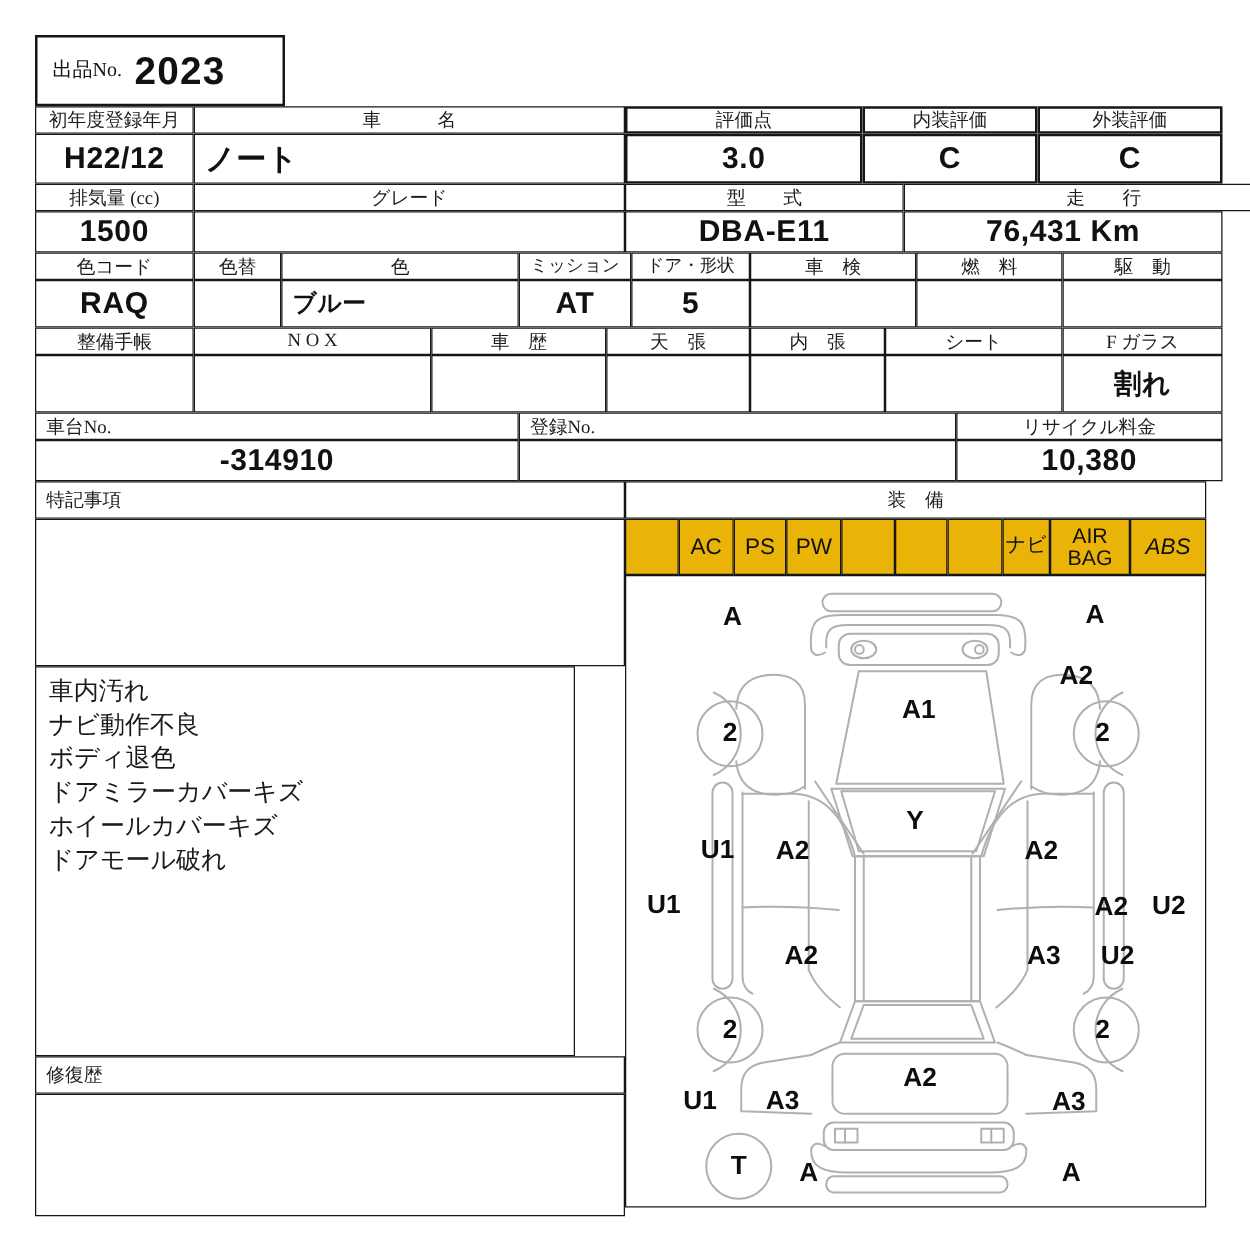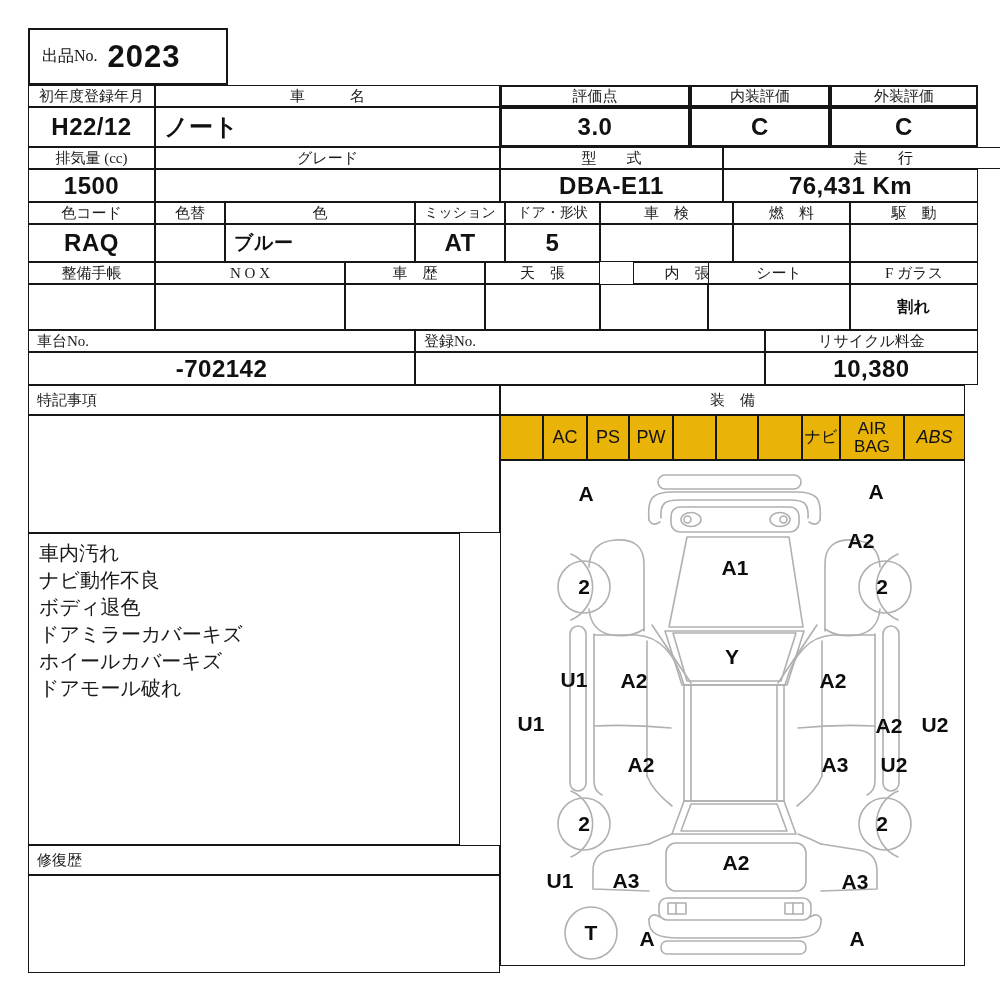--- a/index.html
+++ b/index.html
@@ -4,21 +4,21 @@
 <style>
   html,body{margin:0;padding:0;}
   body{width:1000px;height:1000px;background:#ffffff;position:relative;
        font-family:"Liberation Sans","DejaVu Sans",sans-serif;color:#111;}
   .c{position:absolute;box-sizing:border-box;border:1px solid #161616;background:#fff;
      display:flex;align-items:center;justify-content:center;overflow:hidden;}
   .lb{font-family:"Liberation Serif","DejaVu Serif",serif;font-size:15px;color:#1c1c1c;}
   .lb.sm{font-size:14px;}
   .vl{font-weight:700;font-size:24px;letter-spacing:0.5px;}
   .vl.sm{font-size:19px;}
-  .vl.md{font-size:16px;}
+  .vl.md{font-size:22px;}
   .left{justify-content:flex-start;padding-left:8px;}
   .th{border-width:2px;}
   .eq{position:absolute;box-sizing:border-box;border:1px solid #161616;background:#eab308;
       display:flex;align-items:center;justify-content:center;font-size:18px;white-space:pre-line;
       text-align:center;line-height:1.05;}
   .notes-box{align-items:flex-start;justify-content:flex-start;flex-direction:column;
       padding:6px 10px;font-size:20px;line-height:27px;color:#1a1a1a;}
   .lot{position:absolute;box-sizing:border-box;border:2px solid #161616;background:#fff;
       display:flex;align-items:center;gap:10px;padding-left:12px;}
   .lot .l{font-family:"Liberation Serif","DejaVu Serif",serif;font-size:16px;}
@@ -70,35 +70,35 @@
 <div class="c vl" style="left:415px;top:224px;width:90px;height:38px;">AT</div>
 <div class="c vl" style="left:505px;top:224px;width:95px;height:38px;">5</div>
 <div class="c vl" style="left:600px;top:224px;width:133px;height:38px;"></div>
 <div class="c vl" style="left:733px;top:224px;width:117px;height:38px;"></div>
 <div class="c vl" style="left:850px;top:224px;width:128px;height:38px;"></div>
 
 <div class="c lb" style="left:28px;top:262px;width:127px;height:22px;">整備手帳</div>
 <div class="c lb" style="left:155px;top:262px;width:190px;height:22px;">N O X</div>
 <div class="c lb" style="left:345px;top:262px;width:140px;height:22px;">車　歴</div>
 <div class="c lb" style="left:485px;top:262px;width:115px;height:22px;">天　張</div>
-<div class="c lb" style="left:633px;top:262px;width:108px;height:22px;">内　張</div>
+<div class="c lb" style="left:600px;top:262px;width:108px;height:22px;">内　張</div>
 <div class="c lb" style="left:708px;top:262px;width:142px;height:22px;">シート</div>
 <div class="c lb" style="left:850px;top:262px;width:128px;height:22px;">F ガラス</div>
 <div class="c vl" style="left:28px;top:284px;width:127px;height:46px;"></div>
 <div class="c vl" style="left:155px;top:284px;width:190px;height:46px;"></div>
 <div class="c vl" style="left:345px;top:284px;width:140px;height:46px;"></div>
 <div class="c vl" style="left:485px;top:284px;width:115px;height:46px;"></div>
 <div class="c vl" style="left:600px;top:284px;width:108px;height:46px;"></div>
 <div class="c vl" style="left:708px;top:284px;width:142px;height:46px;"></div>
 <div class="c vl md" style="left:850px;top:284px;width:128px;height:46px;">割れ</div>
 
 <div class="c lb left" style="left:28px;top:330px;width:387px;height:22px;">車台No.</div>
 <div class="c lb left" style="left:415px;top:330px;width:350px;height:22px;">登録No.</div>
 <div class="c lb" style="left:765px;top:330px;width:213px;height:22px;">リサイクル料金</div>
-<div class="c vl" style="left:28px;top:352px;width:387px;height:33px;">-702142</div>
+<div class="c vl" style="left:28px;top:352px;width:387px;height:33px;">-314910</div>
 <div class="c vl" style="left:415px;top:352px;width:350px;height:33px;"></div>
 <div class="c vl" style="left:765px;top:352px;width:213px;height:33px;">10,380</div>
 
 <div class="c lb left" style="left:28px;top:385px;width:472px;height:30px;">特記事項</div>
 <div class="c" style="left:28px;top:415px;width:472px;height:118px;"></div>
 <div class="c notes-box" style="left:28px;top:533px;width:432px;height:312px;">
     <div>車内汚れ</div>
     <div>ナビ動作不良</div>
     <div>ボディ退色</div>
     <div>ドアミラーカバーキズ</div>

